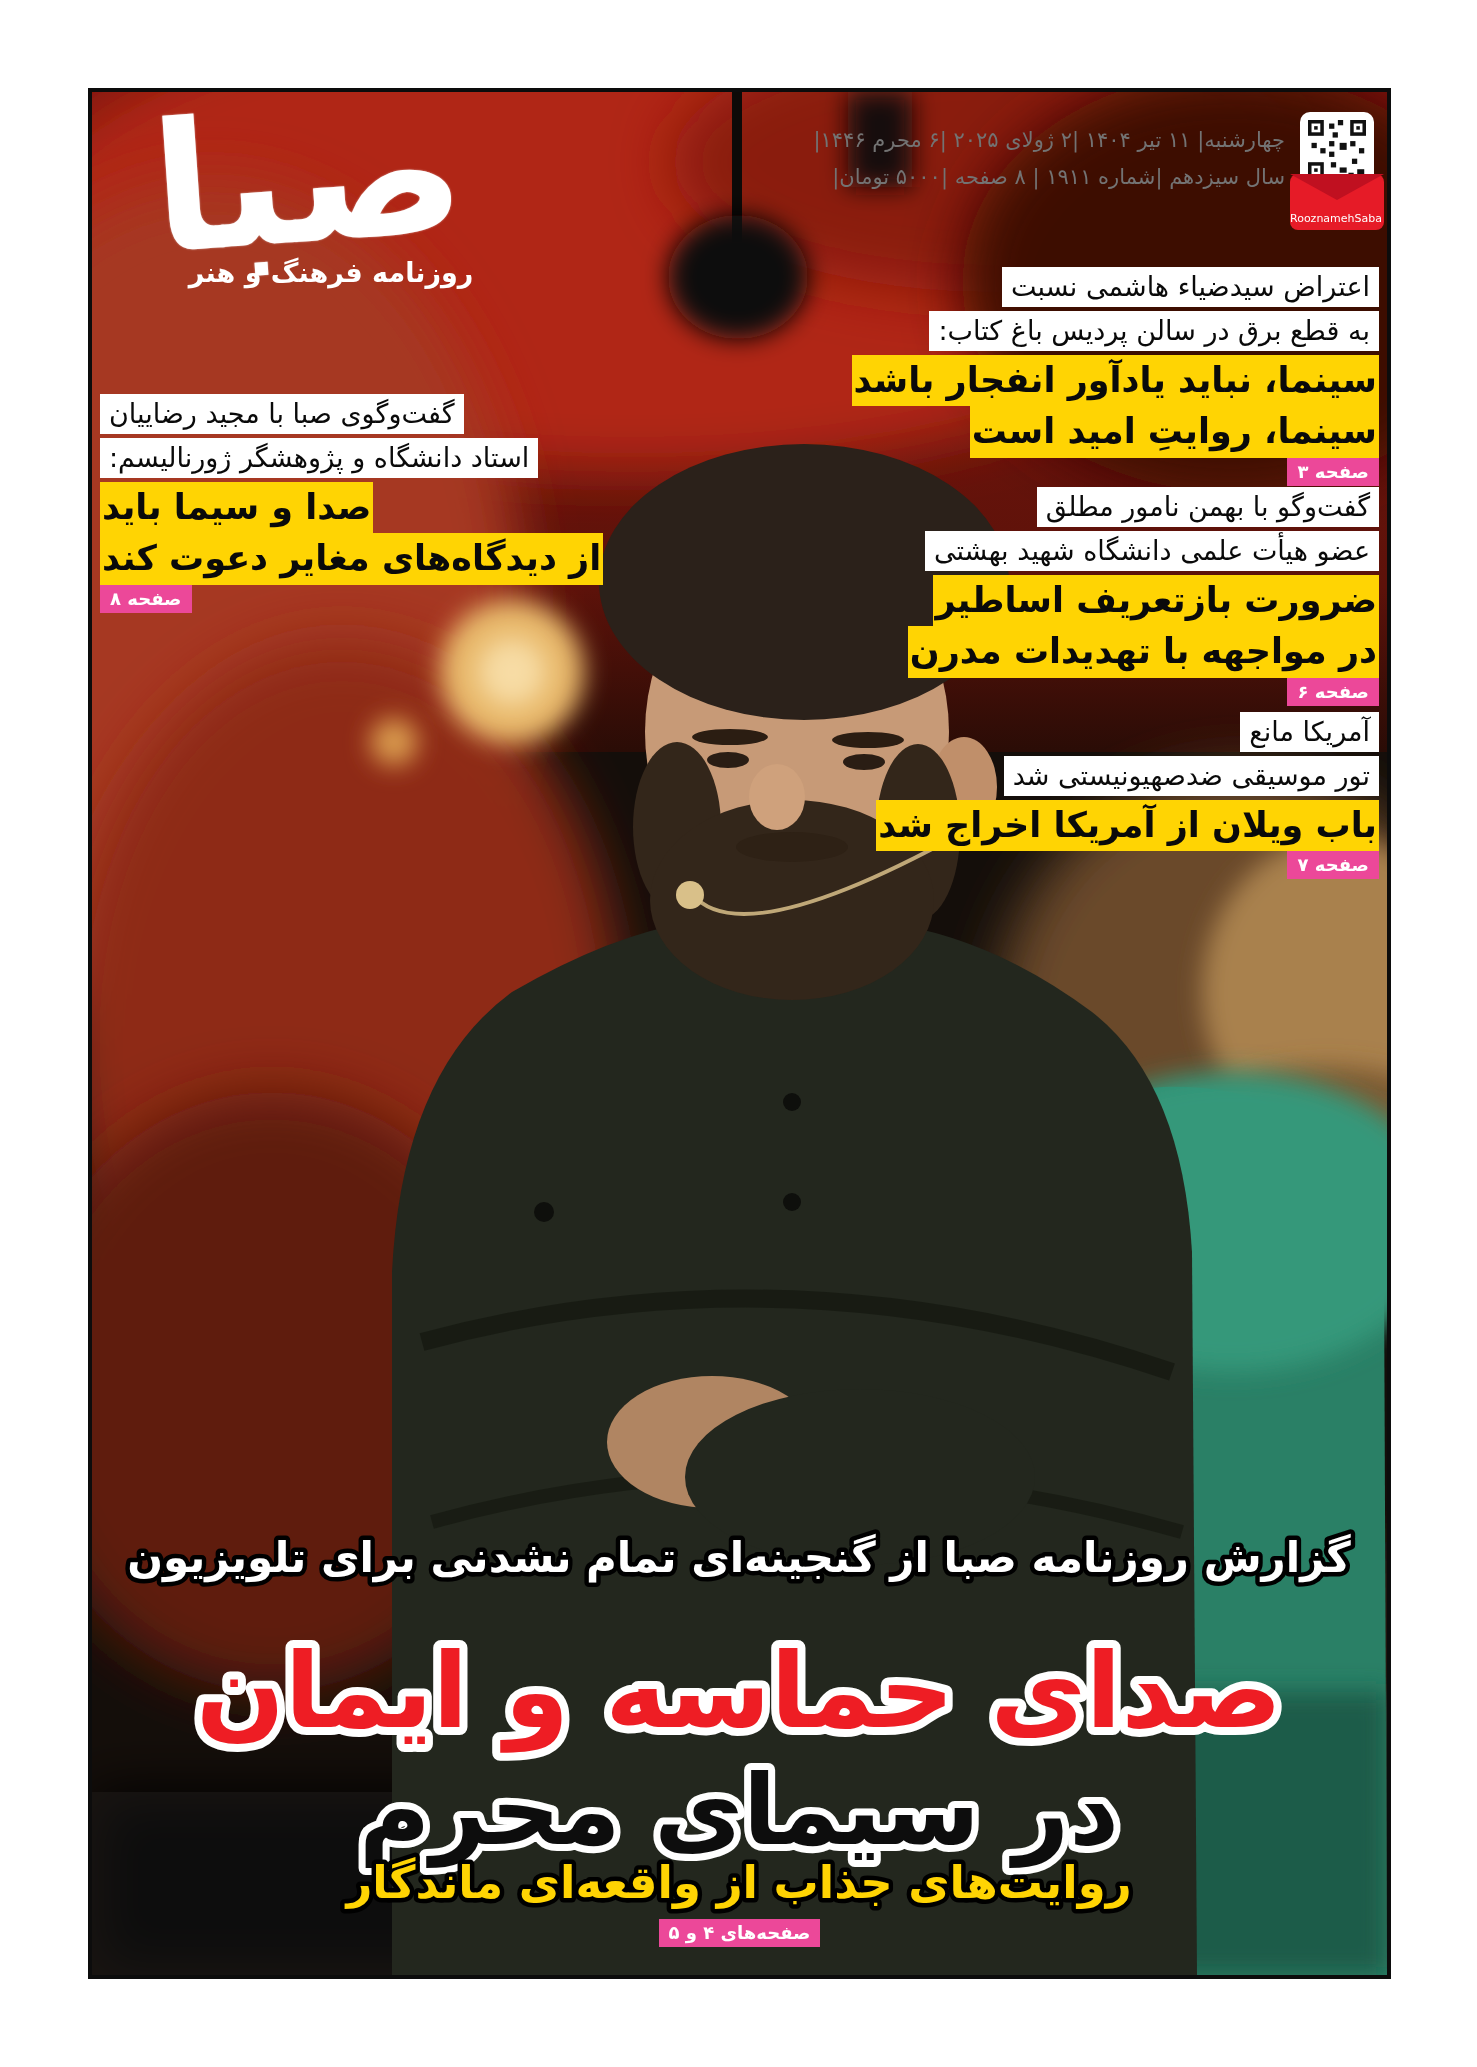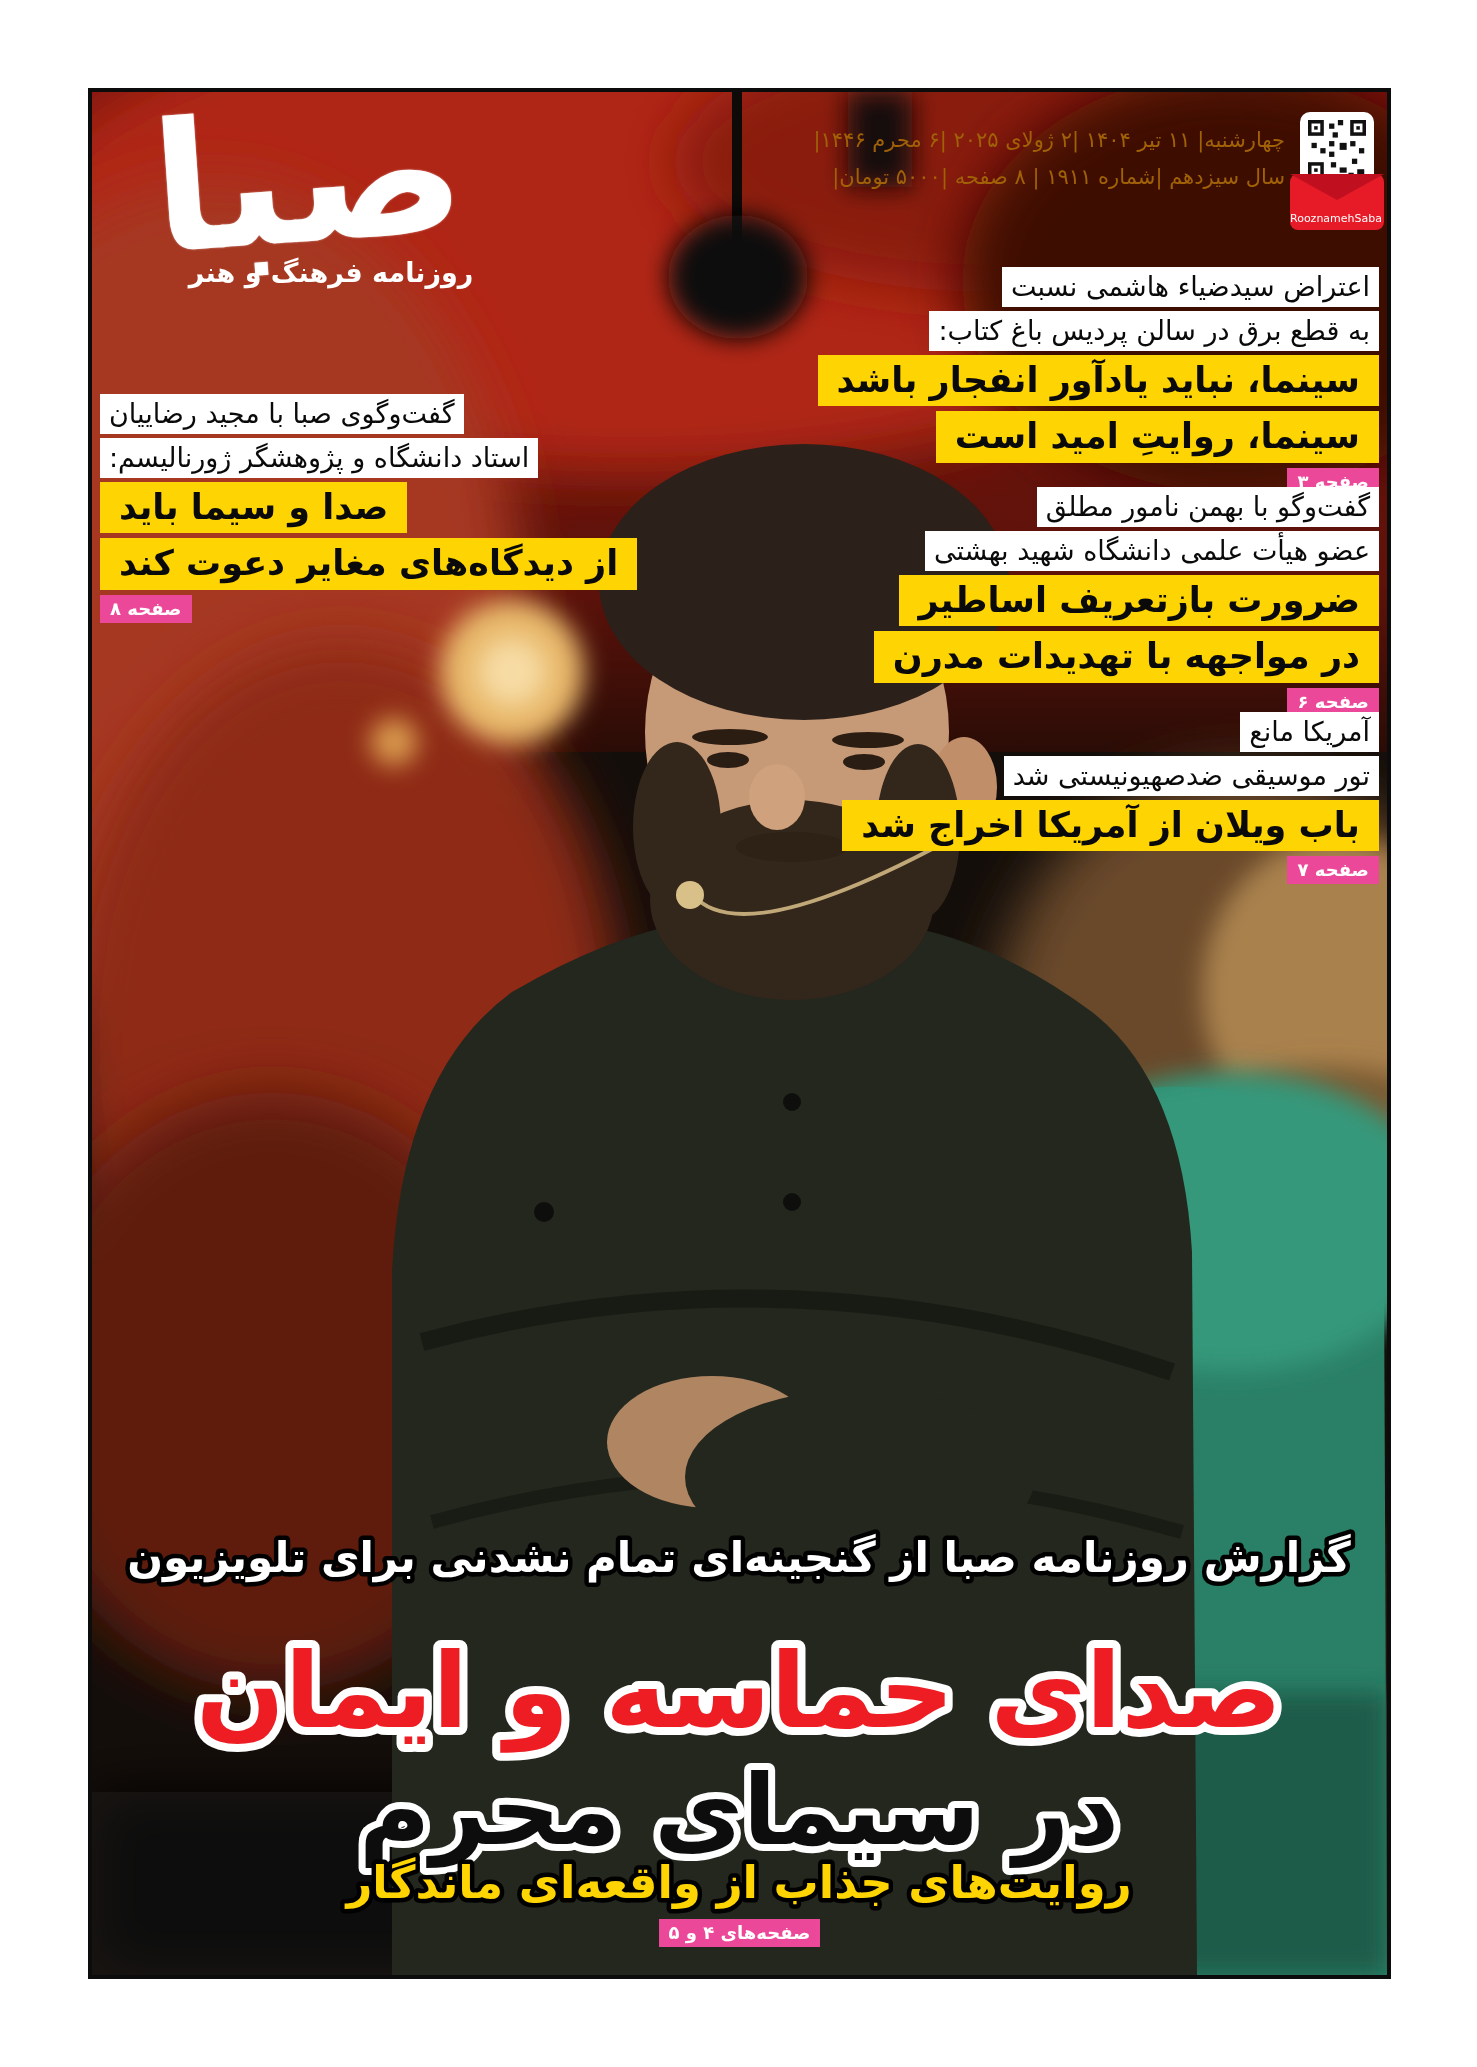--- a/index.html
+++ b/index.html
@@ -8,40 +8,40 @@
   .photo-frame{position:absolute;left:88px;top:88px;width:1303px;height:1891px;
         box-sizing:border-box;border:4px solid #0c0c0c;background:#160f0a;overflow:hidden;}
   .photo-bg{position:absolute;left:0;top:0;width:100%;height:100%;display:block;}
 
   
   .logo{position:absolute;left:6px;top:-14px;width:420px;color:#fff;text-align:center;}
   .logo-mark{font-size:178px;font-weight:bold;line-height:1.15;transform:rotate(-4deg);
         text-shadow:0 0 2px rgba(255,255,255,.6);}
   .logo-tagline{font-size:27px;font-weight:bold;margin-top:-26px;padding-left:46px;letter-spacing:1px;}
   .dateline{position:absolute;top:30px;right:102px;text-align:right;direction:rtl;
-        color:#a16207;font-size:21px;line-height:1.75;}
+        color:#737373;font-size:21px;line-height:1.75;}
   .qr-badge{position:absolute;top:20px;right:3px;width:94px;height:118px;}
   .qr-card{position:absolute;top:0;left:50%;transform:translateX(-50%);width:74px;height:74px;
         background:#fff;border-radius:10px;display:flex;align-items:center;justify-content:center;z-index:1;}
   .qr-envelope-body{position:absolute;bottom:0;left:0;width:94px;height:56px;background:#e61b27;
         border-radius:8px;z-index:2;}
   .qr-envelope-flap{position:absolute;top:62px;left:0;width:0;height:0;z-index:3;
         border-left:47px solid transparent;border-right:47px solid transparent;
         border-top:26px solid #c01020;}
   .qr-label{position:absolute;bottom:5px;left:0;width:94px;color:#fff;
         font-size:11px;z-index:4;}
 
   
   .story{position:absolute;display:flex;flex-direction:column;direction:rtl;}
   .story.right-col{right:8px;align-items:flex-start;}
   .story.left-col{left:8px;align-items:flex-end;}
   .k-line{background:#ffffff;color:#0a0a0a;font-weight:normal;font-size:27px;line-height:1.25;
         padding:3px 9px;margin-bottom:4px;white-space:nowrap;}
   .h-line{background:#ffd403;color:#0a0a0a;font-weight:bold;font-size:35px;line-height:1.25;
-        padding:4px 19px;margin-bottom:5px;white-space:nowrap;}
+        padding:4px 2px;white-space:nowrap;}
   .page-badge{background:#ec4899;color:#ffffff;font-weight:bold;font-size:18px;line-height:1.2;
         padding:3px 10px;white-space:nowrap;}
   .s1{top:175px;} .s2{top:395px;} .s3{top:620px;} .sl{top:302px;}
 
   
   .headline-svg{position:absolute;left:0;top:1400px;width:100%;height:420px;overflow:visible;}
   .headline-svg text{font-family:"DejaVu Sans",sans-serif;font-weight:bold;
         paint-order:stroke;stroke-linejoin:round;direction:rtl;}
   .bottom-badge{position:absolute;top:1827px;left:50%;transform:translateX(-50%);}
 </style>

